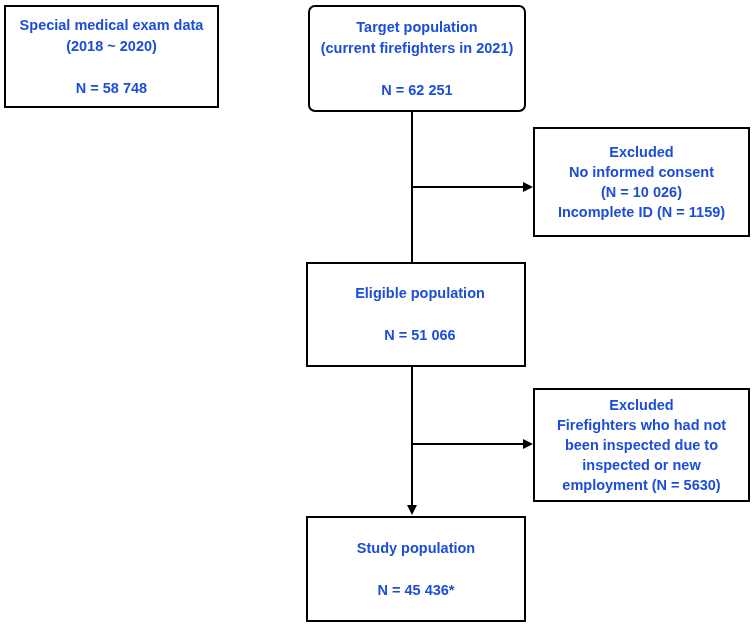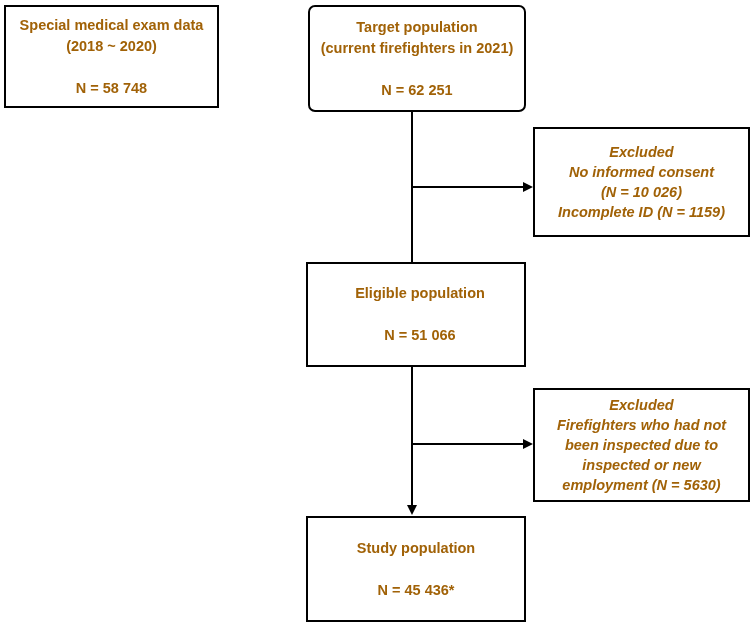--- a/index.html
+++ b/index.html
@@ -7,21 +7,21 @@
     padding: 0;
     background: #ffffff;
   }
   .canvas {
     position: relative;
     width: 755px;
     height: 627px;
     background: #ffffff;
     font-family: "Liberation Sans", sans-serif;
     font-weight: bold;
-    color: #a16207;
+    color: #1d4ed8;
     overflow: hidden;
   }
   .box {
     position: absolute;
     box-sizing: border-box;
     border: 2px solid #000000;
     background: #ffffff;
     display: flex;
     flex-direction: column;
     align-items: center;
@@ -32,21 +32,20 @@
   }
   .box .line {
     white-space: nowrap;
   }
   .box .n-line {
     margin-top: 21px;
     white-space: nowrap;
   }
   .excluded-box {
     line-height: 20px;
-    font-style: italic;
   }
   .vline, .hline {
     position: absolute;
     background: #000000;
   }
   .arrow-right {
     position: absolute;
     width: 0;
     height: 0;
     border-top: 5px solid transparent;

